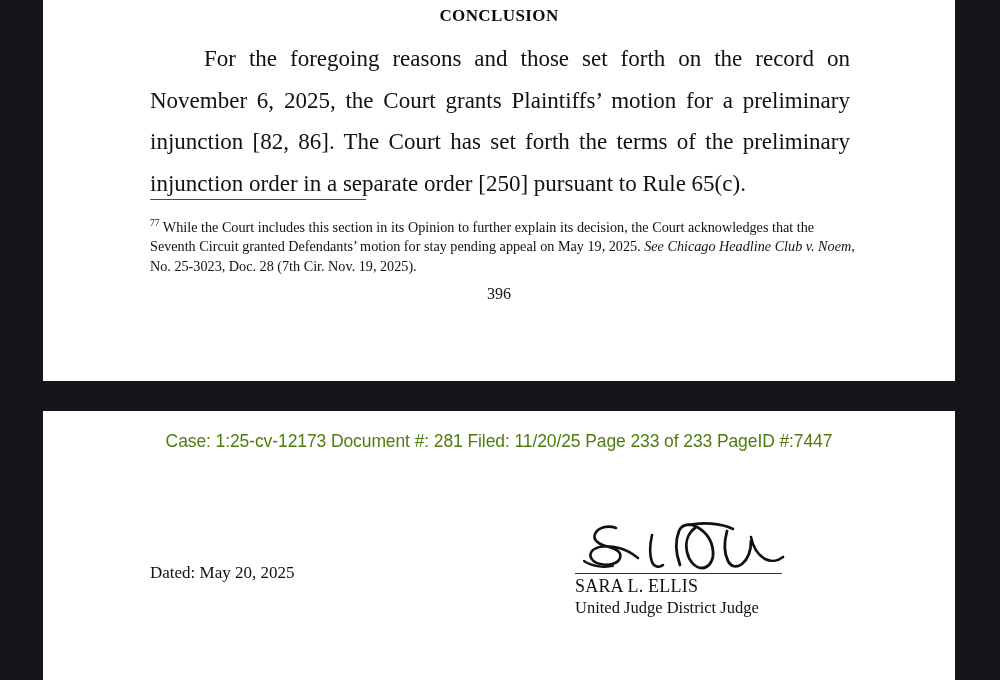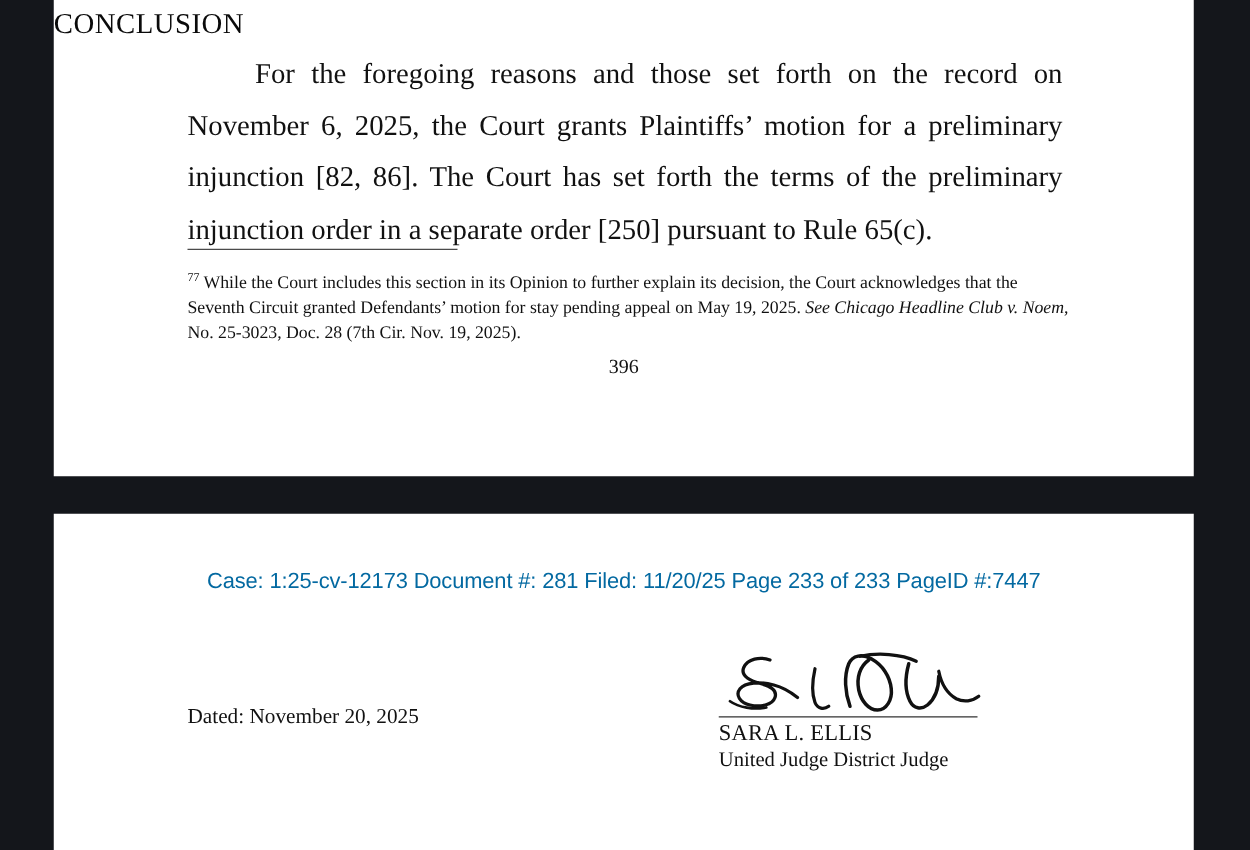--- a/index.html
+++ b/index.html
@@ -19,22 +19,23 @@
   }
   .page-one { top:-34px; height:415px; }
   .page-two { top:411px; height:300px; }
 
   .page-inner { position:relative; width:100%; height:100%; }
 
   
   .doc-heading {
     position:absolute;
     top:40px; left:0; width:100%;
-    font-size:23px;
-    font-weight:normal;
+    text-align:center;
+    font-size:17px;
+    font-weight:bold;
     letter-spacing:0.4px;
     color:#0a0a0a;
   }
   .body-block {
     position:absolute;
     top:72px;
     left:107px;
     width:700px;
     font-size:23px;
     line-height:41.5px;
@@ -72,23 +73,22 @@
     color:#111111;
   }
 
   
   .cm-header {
     position:absolute;
     top:20px; left:0; width:100%;
     text-align:center;
     font-family:"Liberation Sans", sans-serif;
     font-size:17.5px;
-    color:#0369a1;
+    color:#4d7c0f;
     letter-spacing:-0.1px;
-    margin-top:23px;
   }
   .dated {
     position:absolute;
     top:152px;
     left:107px;
     font-size:17px;
     color:#111111;
     white-space:nowrap;
   }
   .sig-block {
@@ -144,21 +144,21 @@
       <div class="folio">396</div>
 
     </div>
   </div>
 
   <div class="page page-two">
     <div class="page-inner">
 
       <div class="cm-header">Case: 1:25-cv-12173 Document #: 281 Filed: 11/20/25 Page 233 of 233 PageID #:7447</div>
 
-      <div class="dated">Dated: November 20, 2025</div>
+      <div class="dated">Dated: May 20, 2025</div>
 
       <div class="sig-block">
 
         <div class="sig-mark">
           <svg width="215" height="52" viewBox="0 0 215 52" xmlns="http://www.w3.org/2000/svg" fill="none" stroke="#111111" stroke-linecap="round" stroke-linejoin="round">
             <path d="M41 7 C33 4, 23 6, 20 13 C17 20, 26 24, 34 26 C41 28, 47 31, 45 37 C43 43, 33 45, 25 43 C17 41, 13 35, 17 30 C21 25, 33 24, 44 27 C52 29, 58 33, 63 37" stroke-width="2.6"></path>
             <path d="M9 40 C16 45, 28 47, 38 45" stroke-width="2.2"></path>
             <path d="M77 14 C75 23, 74 33, 77 41 C79 46, 84 47, 88 44" stroke-width="2.6"></path>
             <path d="M105 44 C101 33, 100 20, 104 10 C107 3, 115 2, 122 6 C131 11, 137 20, 138 30 C139 39, 134 47, 127 47 C120 47, 114 40, 112 31 C110 21, 113 12, 120 7" stroke-width="2.8"></path>
             <path d="M113 4 C127 1, 146 2, 158 8" stroke-width="2.6"></path>

